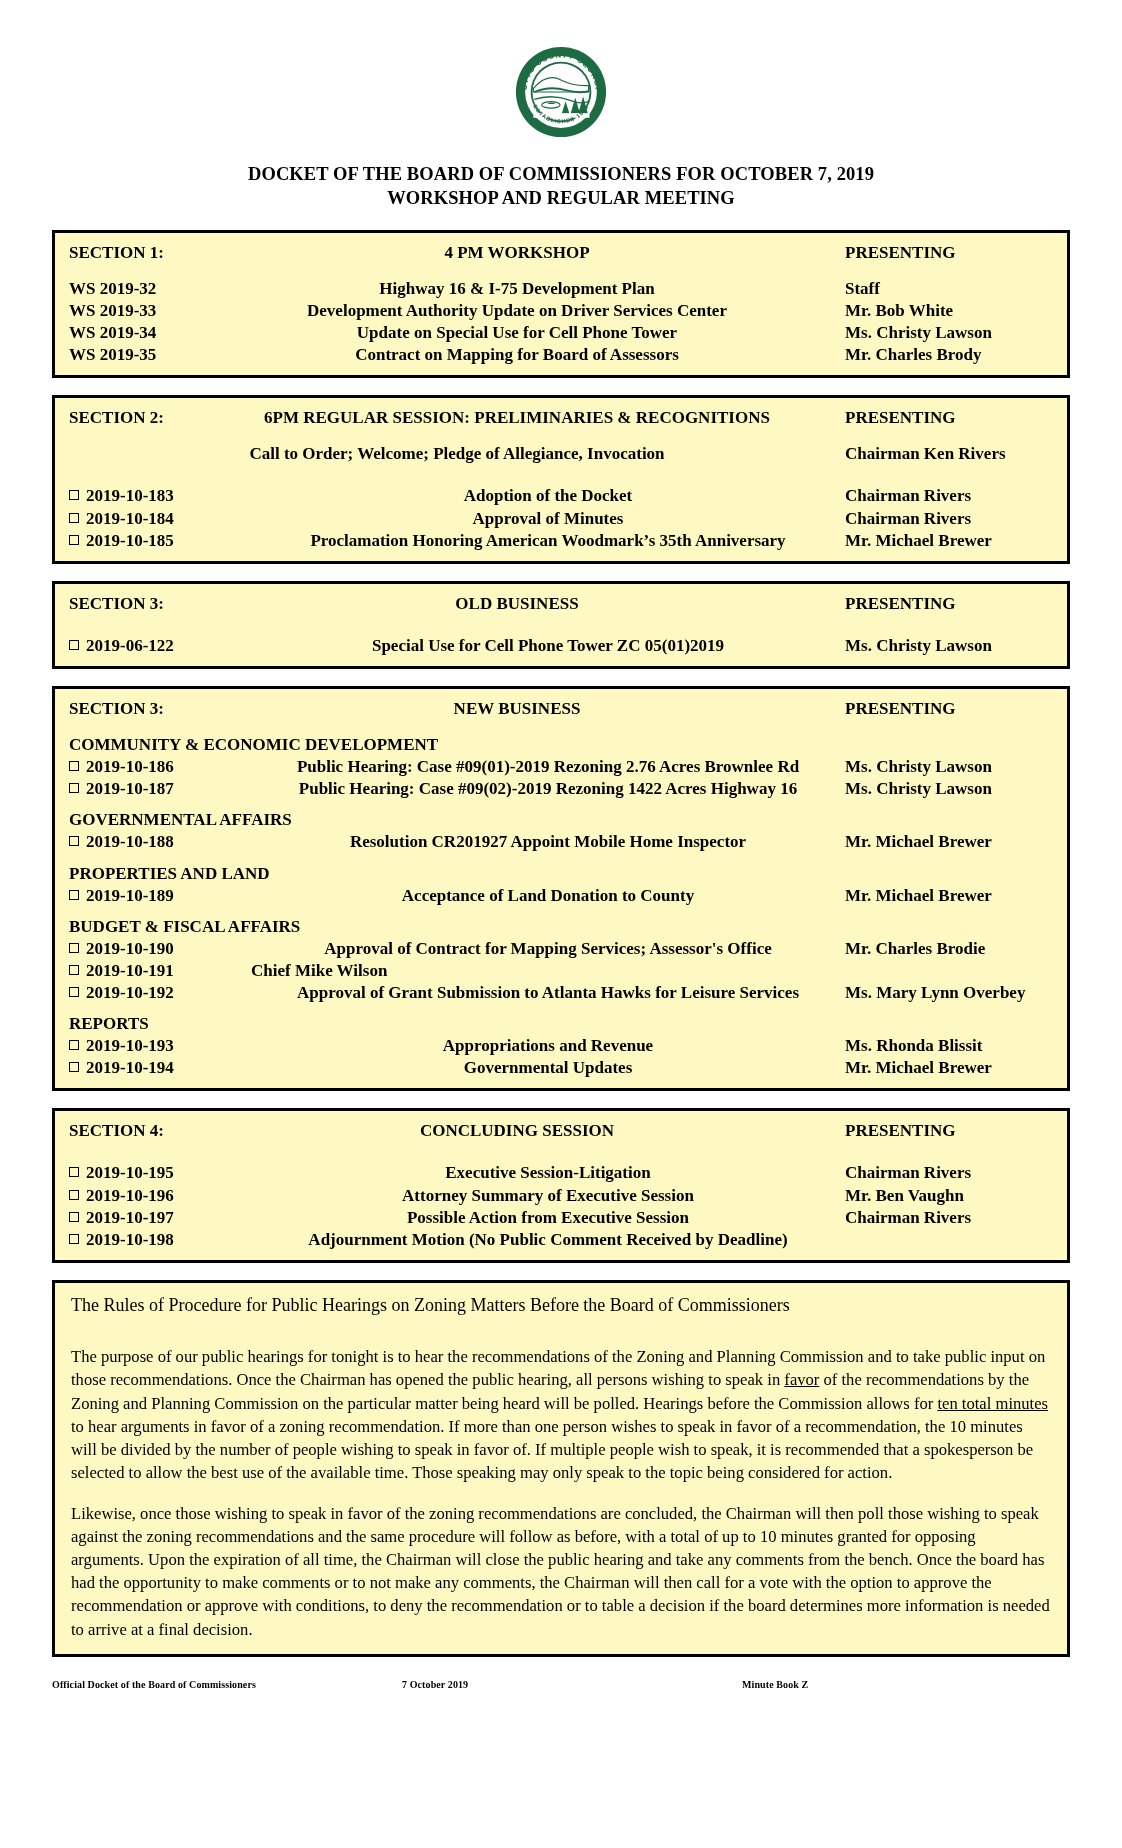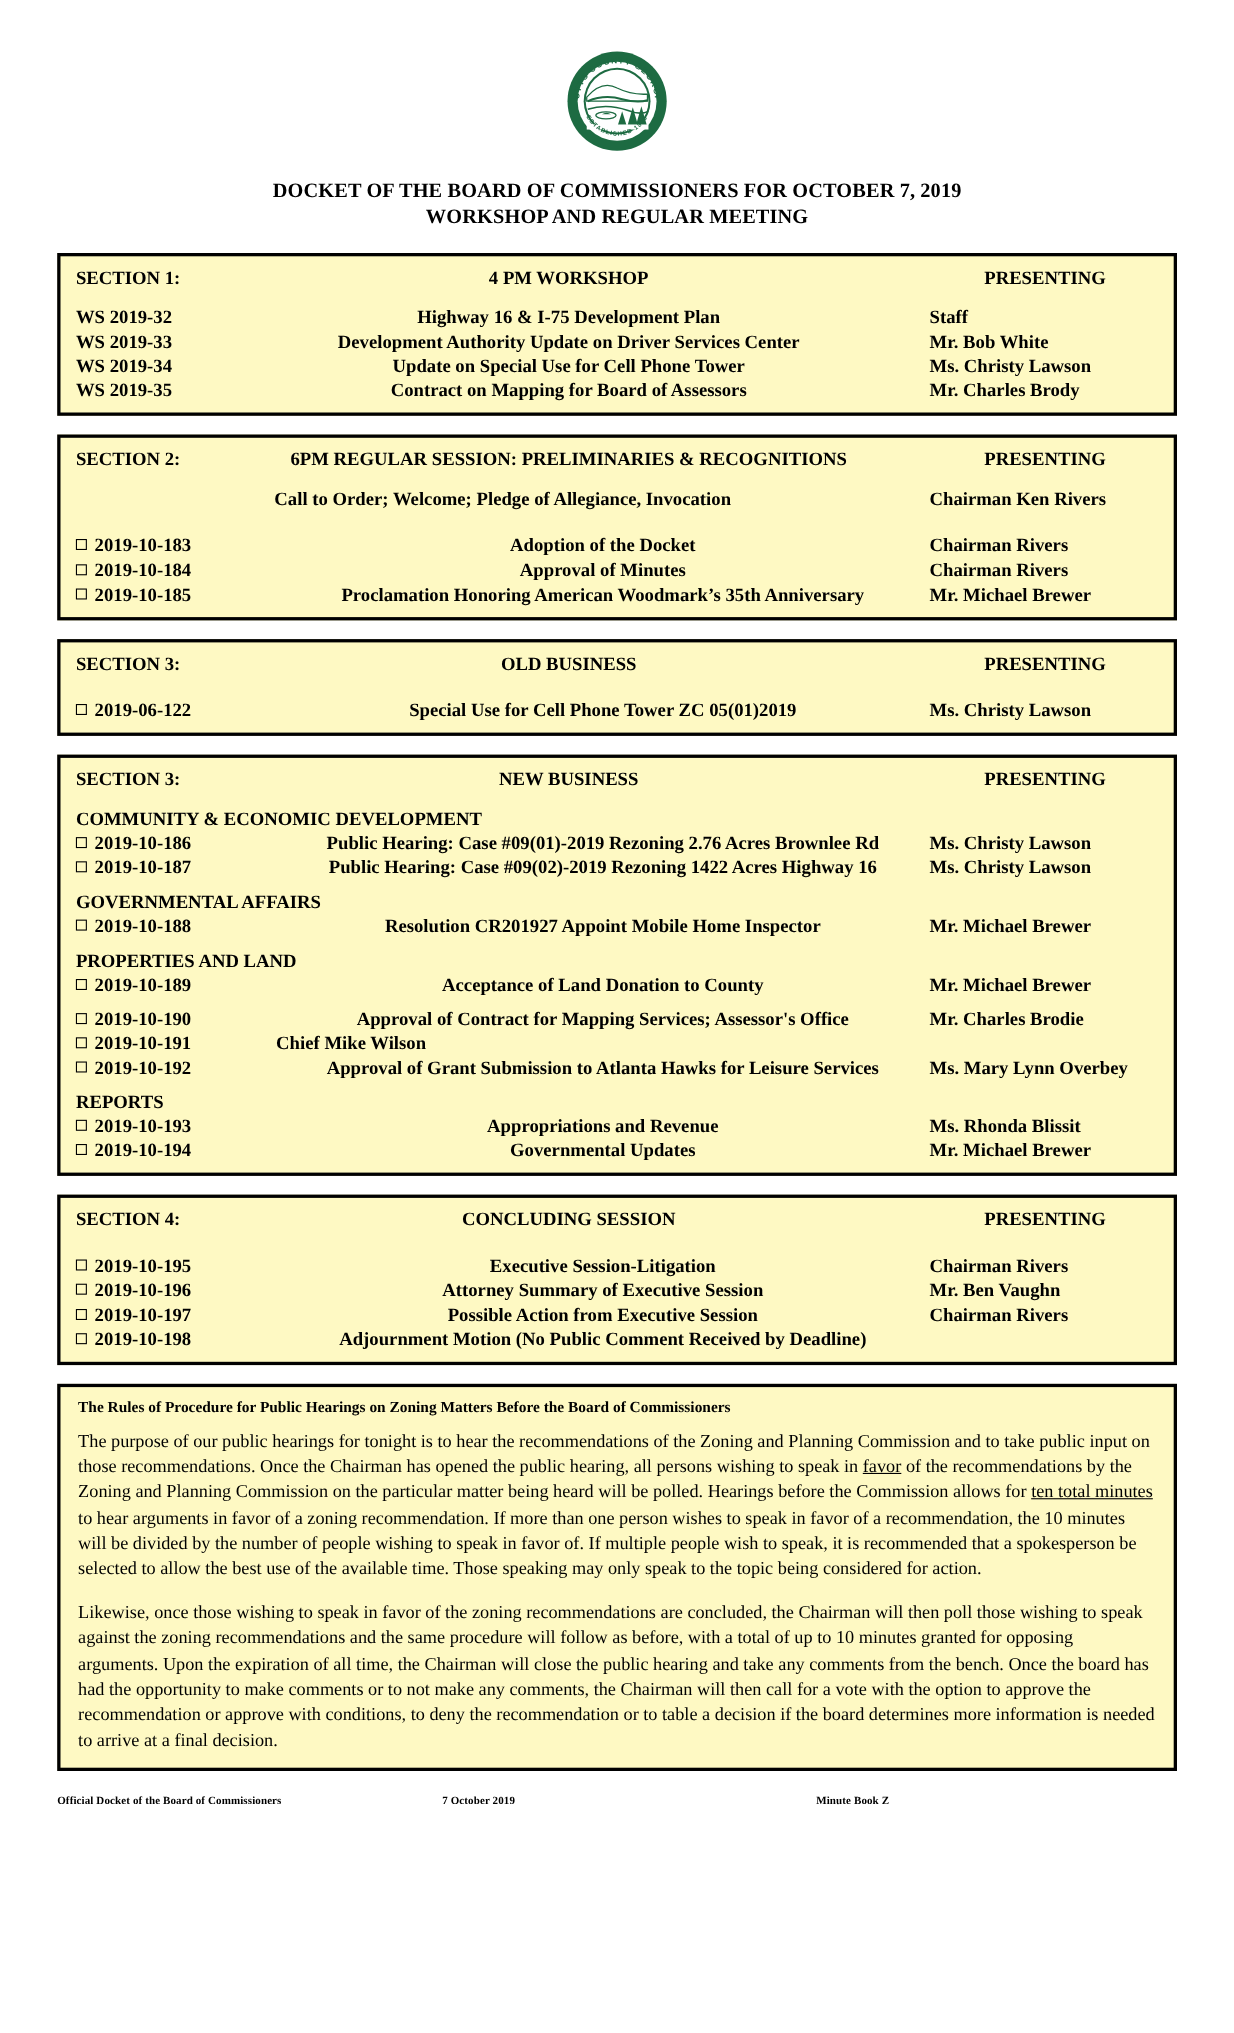--- a/index.html
+++ b/index.html
@@ -74,21 +74,20 @@
   }
   .c-title { flex: 1 1 auto; text-align: center; }
   .c-present {
     flex: 0 0 210px;
     width: 210px;
     text-align: left;
   }
   .c-present-hdr {
     flex: 0 0 210px;
     width: 210px;
-    text-align: center;
   }
   .spacer-sm { height: 14px; }
   .spacer-xs { height: 9px; }
   .spacer-md { height: 20px; }
 
   .cat {
     font-weight: bold;
     font-size: 17px;
     line-height: 1.30;
   }
@@ -100,24 +99,24 @@
     margin-right: 7px;
     vertical-align: 1px;
     box-sizing: border-box;
   }
 
   
   #rules-box {
     padding: 11px 16px 13px 16px;
   }
   .rules-title {
-    font-weight: bold;
-    font-size: 14px;
+    font-weight: normal;
+    font-size: 18px;
     line-height: 1.3;
-    margin-bottom: 8px;
+    margin-bottom: 28px;
   }
   .rules-p {
     font-size: 16.6px;
     line-height: 1.40;
     text-align: left;
     margin: 0 0 17px 0;
   }
   .rules-p:last-child { margin-bottom: 0; }
   .u { text-decoration: underline; }
 
@@ -277,20 +276,21 @@
     <div class="spacer-xs"></div>
 
     <div class="cat">PROPERTIES AND LAND</div>
     <div class="row">
       <span class="c-id-wide"><span class="cb"></span><span>2019-10-189</span></span>
       <span class="c-title">Acceptance of Land Donation to County</span>
       <span class="c-present">Mr. Michael Brewer</span>
     </div>
     <div class="spacer-xs"></div>
 
+    <div class="cat">BUDGET &amp; FISCAL AFFAIRS</div>
     <div class="row">
       <span class="c-id-wide"><span class="cb"></span><span>2019-10-190</span></span>
       <span class="c-title">Approval of Contract for Mapping Services; Assessor's Office</span>
       <span class="c-present">Mr. Charles Brodie</span>
     </div>
     <div class="row">
       <span class="c-id-wide"><span class="cb"></span><span>2019-10-191</span></span>
       <span class="c-present">Chief Mike Wilson</span>
     </div>
     <div class="row">

